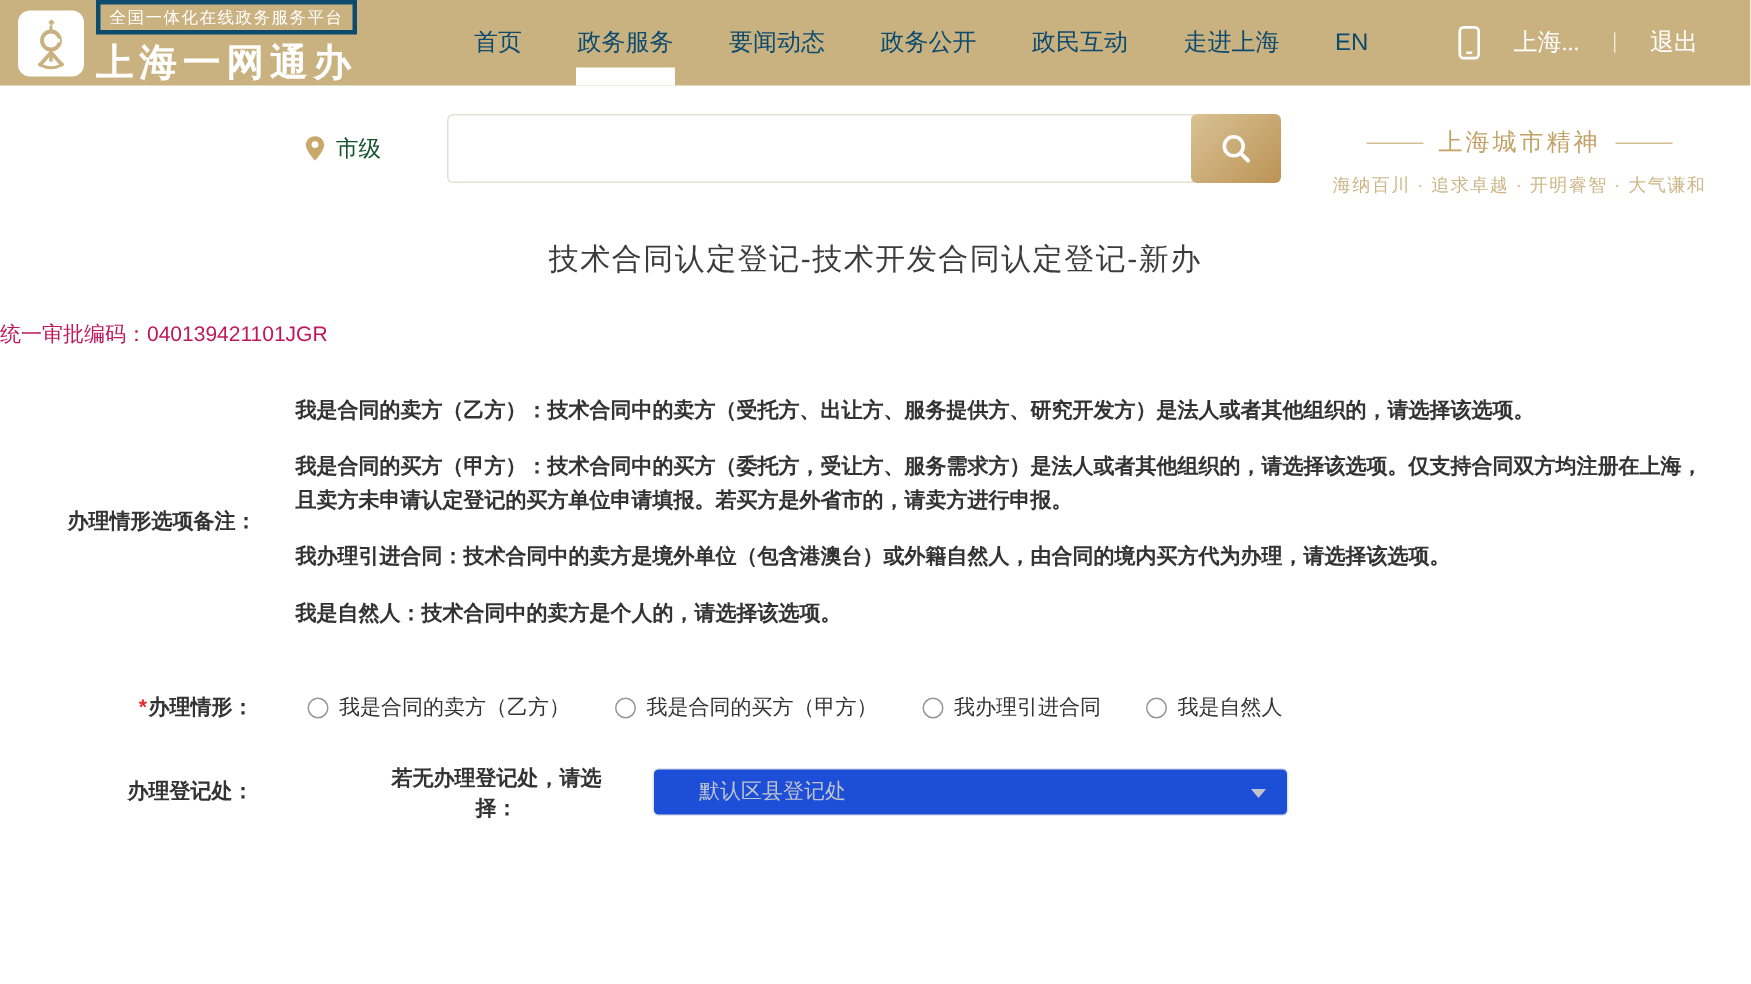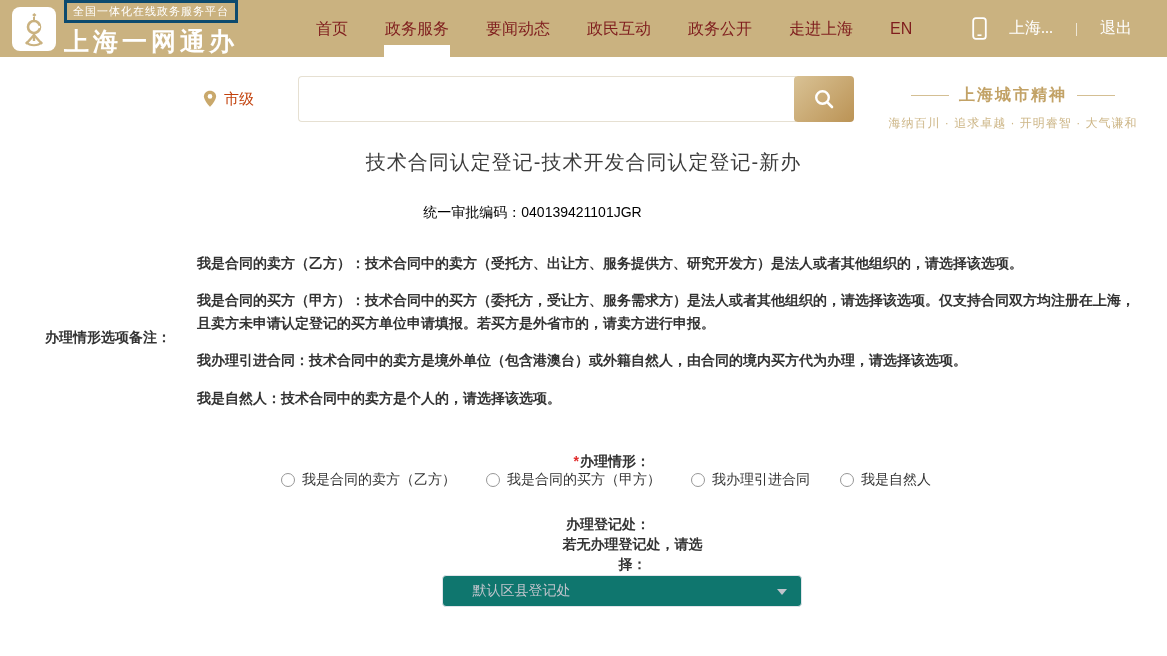--- a/index.html
+++ b/index.html
@@ -7,63 +7,63 @@
     font-family:"Liberation Sans","DejaVu Sans",sans-serif; color:#333; overflow:hidden; }
 
   
   .header { height:57px; background:#cab280; display:flex; align-items:center; padding:0 35px 0 12px; }
   .logo { display:flex; align-items:center; gap:8px; }
   .logo-box { width:44px; height:44px; background:#fff; border-radius:8px; display:flex; align-items:center; justify-content:center; }
   .logo-text { display:flex; flex-direction:column; gap:2px; }
   .logo-badge { font-size:11px; color:#fff; border:3px solid #0c4a6e; padding:1px 6px; letter-spacing:1px; align-self:flex-start; }
   .logo-brand { font-size:25px; color:#fff; font-weight:bold; letter-spacing:4px; }
   .nav { display:flex; margin-left:78px; gap:37px; }
-  .nav-item { position:relative; height:57px; line-height:57px; color:#7f1d1d; font-size:16px; cursor:pointer; white-space:nowrap; }
+  .nav-item { position:relative; height:57px; line-height:57px; color:#0c4a6e; font-size:16px; cursor:pointer; white-space:nowrap; }
   .nav-item.active::after { content:""; position:absolute; left:-1px; right:-1px; bottom:0; height:12px; background:#fff; }
   .header-right { margin-left:auto; display:flex; align-items:center; gap:22px; color:#fff; font-size:16px;font-family:Liberation Serif, serif; }
   .hdr-sep { opacity:.85; font-size:15px; }
 
   
   .search-row { margin-top:18px; display:flex; align-items:center; padding-left:203px; position:relative; height:48px; }
-  .scope { display:flex; align-items:center; gap:7px; font-size:15px; color:#c2410c;justify-content:space-between; }
+  .scope { display:flex; align-items:center; gap:7px; font-size:15px; color:#14532d;justify-content:space-between; }
   .search-box { display:flex; margin-left:44px; }
   .search-input { width:498px; height:46px; border:1px solid #e6e0d2; border-right:none; border-radius:4px 0 0 4px; outline:none; font-size:15px; padding:0 12px; }
   .search-btn { width:60px; height:46px; border:none; border-radius:4px; margin-left:-2px;
     background:linear-gradient(135deg,#d9c295 0%,#bb9355 100%); cursor:pointer; display:flex; align-items:center; justify-content:center; }
 
   .spirit { position:absolute; right:18px; top:10px; width:272px; text-align:center; }
-  .spirit-title { display:flex; align-items:center; justify-content:center; gap:10px; color:#c2a266; font-size:16px; font-weight:bold; letter-spacing:2px; }
+  .spirit-title { display:flex; align-items:center; justify-content:center; gap:10px; color:#c2a266; font-size:16px; font-weight:normal; letter-spacing:2px; }
   .spirit-title::before, .spirit-title::after { content:""; width:38px; height:1px; background:#d4bf93; }
   .spirit-sub { margin-top:9px; font-size:12px; color:#cdb687; letter-spacing:1px; font-weight:normal; }
 
   
-  .page-title { margin-top:26px; text-align:center; font-size:20px; color:#3c3c3c; letter-spacing:1px; }
-  .approval { margin-top:28px; text-align:center; padding-right:102px; font-size:14px; color:#000000; }
+  .page-title { margin-top:36px; text-align:center; font-size:20px; color:#3c3c3c; letter-spacing:1px; }
+  .approval { margin-top:28px; text-align:left; padding-right:102px; font-size:14px; color:#be185d; }
 
   
   .notes-row { margin-top:30px; display:flex; padding-left:45px;align-items:center; }
   .notes-label { width:152px; font-size:14px; font-weight:bold; color:#333; flex-shrink:0; padding-top:1px; }
   .notes-body { width:950px; }
   .note { font-size:14px; font-weight:bold; color:#333; line-height:1.6; margin-bottom:15px; }
 
   
-  .form-row { display:flex; align-items:center; padding-left:45px;flex-direction:column; }
+  .form-row { display:flex; align-items:center; padding-left:45px; }
   .row-situation { margin-top:29px; }
   .row-registry { margin-top:27px; }
   .form-label { width:160px; padding-right:36px; text-align:right; font-size:14px; font-weight:bold; color:#333; flex-shrink:0; }
   .req { color:#e02a2a; margin-right:1px; font-weight:bold; }
   .radio-group { display:flex; gap:30px; }
   .radio-option { display:flex; align-items:center; gap:7px; cursor:pointer; }
   .radio-circle { width:14px; height:14px; border:1px solid #979797; border-radius:50%; background:#fff; flex-shrink:0; }
   .radio-label { font-size:14px; color:#333; white-space:nowrap; }
 
   .registry-input { width:355px; height:32px; background:#eee; border:1px solid #ddd; border-radius:4px; font-size:14px; color:#333; padding:0 12px; }
   .registry-input::placeholder { color:#a9a9a9; }
   .fallback-label { width:146px; margin-left:53px; font-size:14px; font-weight:bold; color:#333; text-align:center; line-height:1.45; flex-shrink:0; }
-  .dropdown { width:360px; height:32px; margin-left:31px; background:#0f766e; border:1px solid #e1e4ea; border-radius:4px; display:flex; align-items:center; position:relative; cursor:pointer;text-align:center; }
+  .dropdown { width:424px; height:32px; margin-left:31px; background:#1d4ed8; border:1px solid #e1e4ea; border-radius:4px; display:flex; align-items:center; position:relative; cursor:pointer;text-align:center; }
   .dropdown-value { padding-left:30px; font-size:14px; color:#c0c4cc; }
   .caret { position:absolute; right:14px; top:13px; width:0; height:0; border-left:5px solid transparent; border-right:5px solid transparent; border-top:6px solid #c0c4cc; }
 </style>
 </head>
 <body>
 
 <div class="header">
   <div class="logo">
     <div class="logo-box">
       <svg width="36" height="36" viewBox="0 0 36 36" fill="none">
@@ -91,25 +91,25 @@
 
       <div class="nav-item active">
         <span>政务服务</span>
       </div>
 
       <div class="nav-item">
         <span>要闻动态</span>
       </div>
 
       <div class="nav-item">
+        <span>政务公开</span>
+      </div>
+
+      <div class="nav-item">
         <span>政民互动</span>
-      </div>
-
-      <div class="nav-item">
-        <span>政务公开</span>
       </div>
 
       <div class="nav-item">
         <span>走进上海</span>
       </div>
 
       <div class="nav-item">
         <span>EN</span>
       </div>
     </div>

